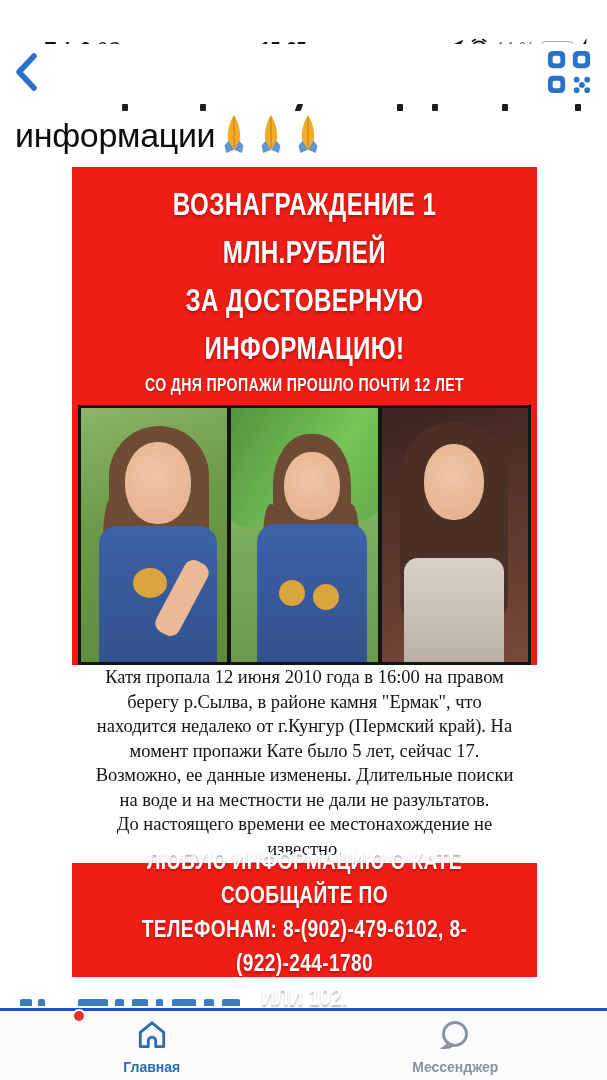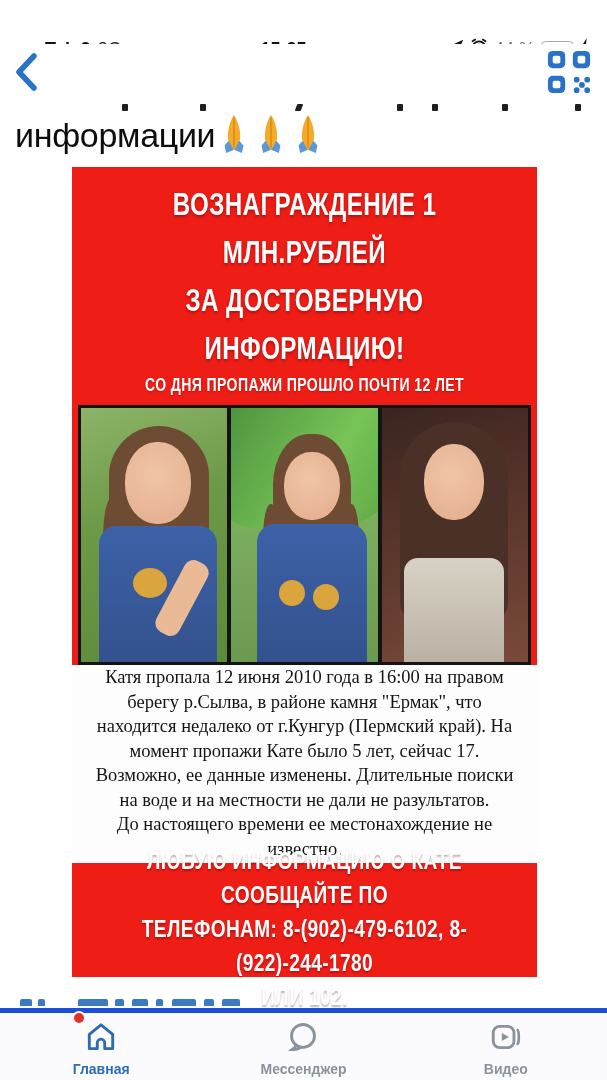--- a/index.html
+++ b/index.html
@@ -91,21 +91,21 @@
   .contact .txt {
     color:#fff; font-weight:700; font-size:24.5px; line-height:34px; text-align:center;
     letter-spacing:.5px; white-space:pre-line; text-shadow:0 2px 2px rgba(60,0,0,.3);
   }
   
   .remnant { position:absolute; top:996px; left:20px; height:10px; width:260px; }
   .remnant i { position:absolute; bottom:0; background:#3d7bc0; border-radius:2px 2px 0 0; height:7px; }
   
   .tabbar {
     position:absolute; left:0; right:0; bottom:0; height:72px; background:#fbfbfd;
-    border-top:5px solid #1d4ed8; display:flex;
+    border-top:3px solid #1d4ed8; display:flex;
   }
   .tab { flex:1; display:flex; flex-direction:column; align-items:center; padding-top:7px; cursor:pointer; position:relative; }
   .tab .lbl { font-size:14px; font-weight:600; color:#8a929d; margin-top:3px; }
   .tab.active .lbl { color:#2b6cb5; }
   .badge { position:absolute; top:-2px; left:72px; width:14px; height:14px; border-radius:50%; background:#e0312b; border:2px solid #fbfbfd; }
 </style>
 </head>
 <body>
 
 <div class="phone">
@@ -284,25 +284,15 @@
     </div>
     <div class="tab">
       <span>
         <svg width="34" height="34" viewBox="0 0 32 32" fill="none" stroke="#8a929d" stroke-width="2.7" stroke-linecap="round">
           <circle cx="16" cy="15" r="10.8"></circle>
           <path d="M9.6 23.6 C8.6 25.4 7.2 26.8 5.6 27.9 C9 28.1 11.8 27.2 14 25.7"></path>
         </svg>
       </span>
       <span class="lbl">Мессенджер</span>
     </div>
-    <div class="tab">
-      <span>
-        <svg width="34" height="34" viewBox="0 0 32 32">
-          <rect x="4" y="6" width="19.5" height="20" rx="6" fill="none" stroke="#8a929d" stroke-width="2.7"></rect>
-          <path d="M12 12.2 L18.8 16 L12 19.8 Z" fill="#8a929d"></path>
-          <path d="M27 9.5 C28.4 11.5 28.4 20.5 27 22.5" fill="none" stroke="#8a929d" stroke-width="2.5" stroke-linecap="round"></path>
-        </svg>
-      </span>
-      <span class="lbl">Видео</span>
-    </div>
   </div>
 
 </div>
 
 </body></html>

